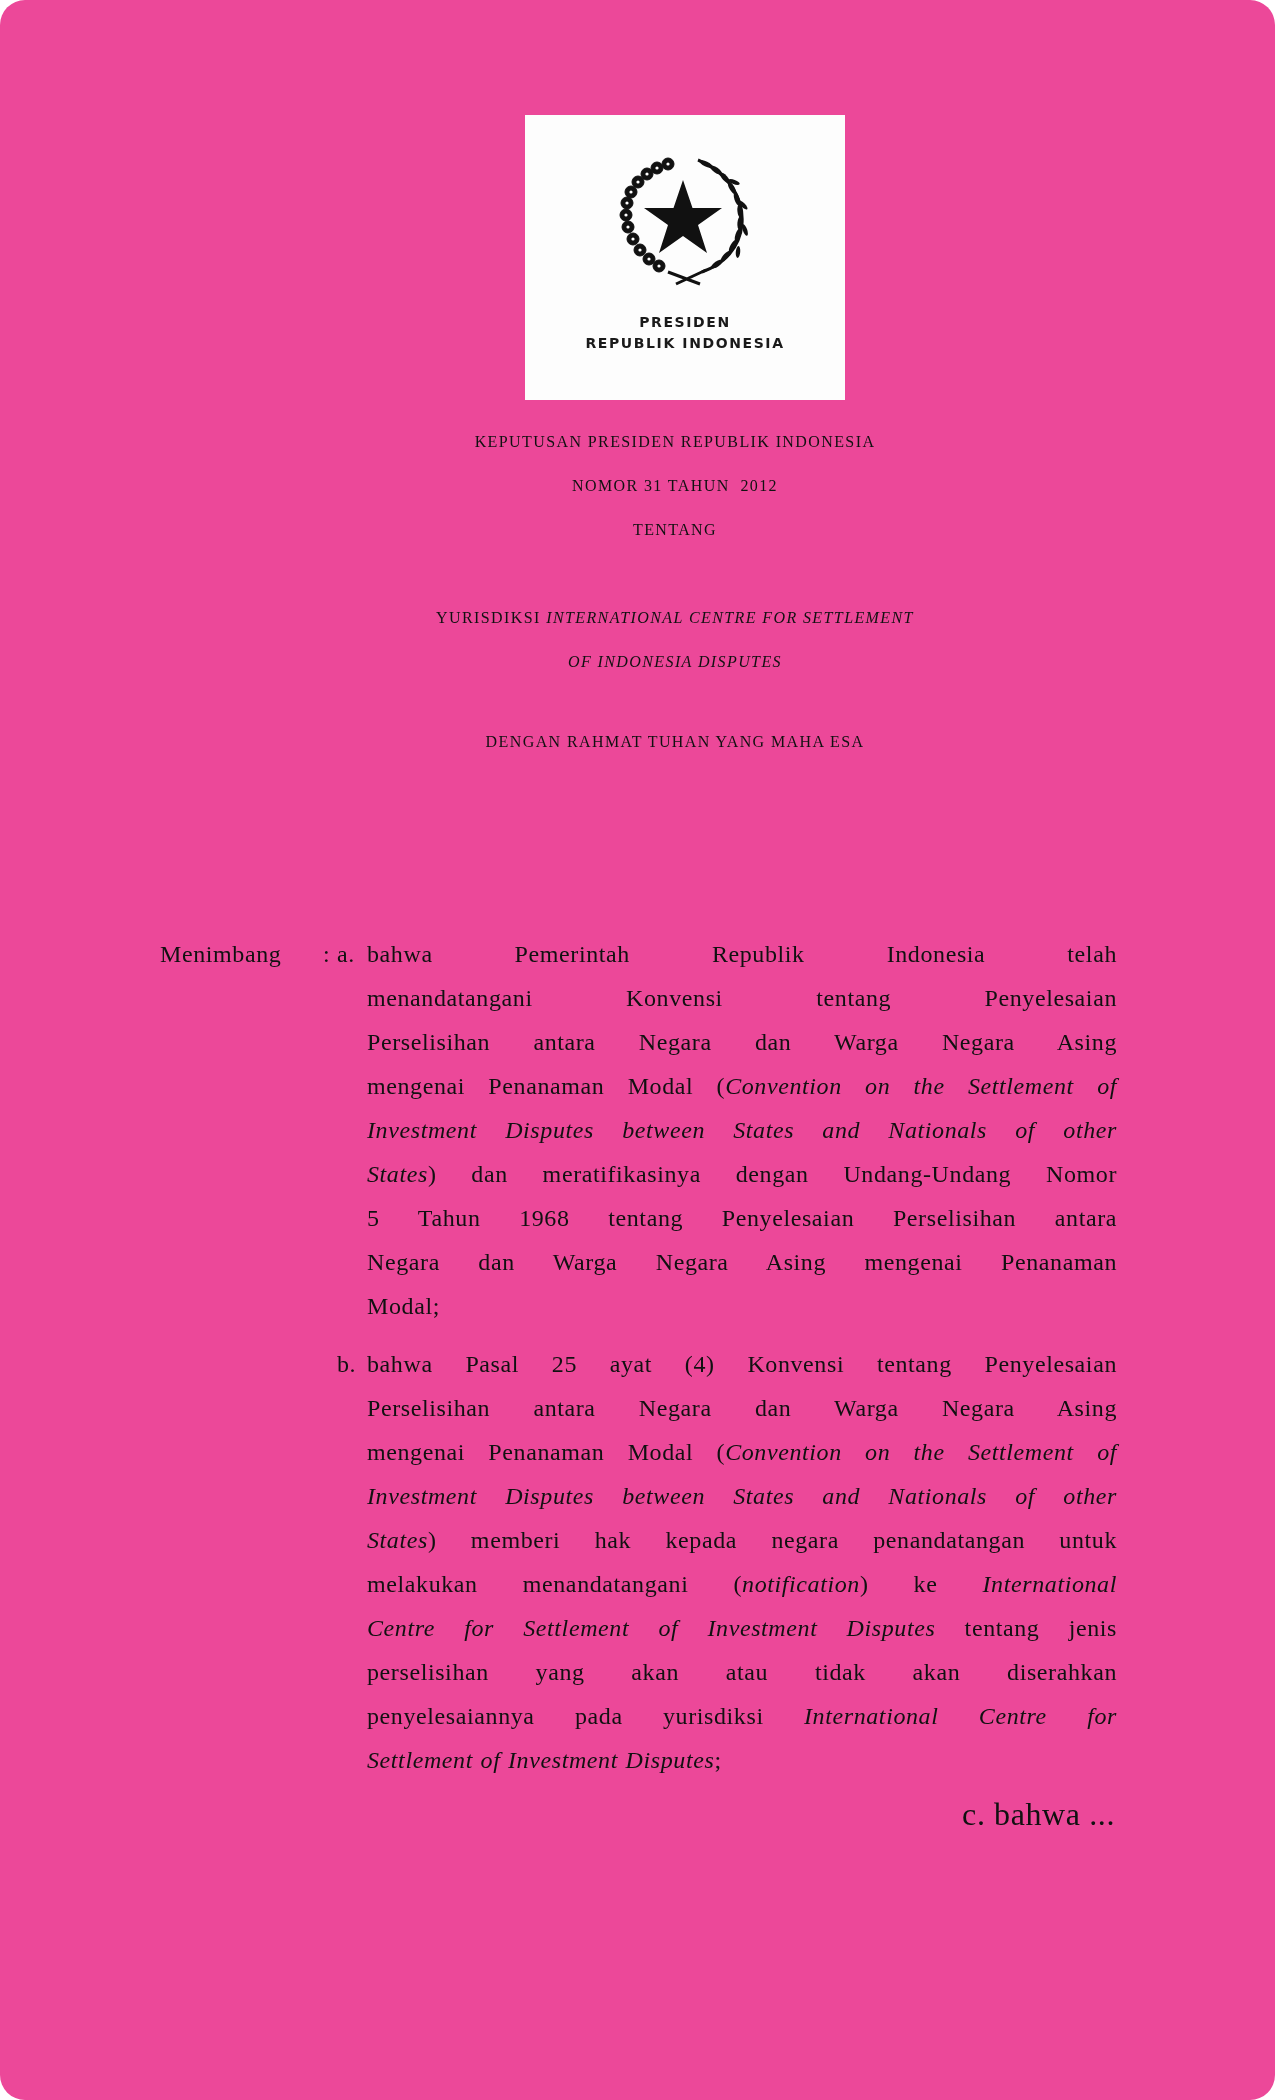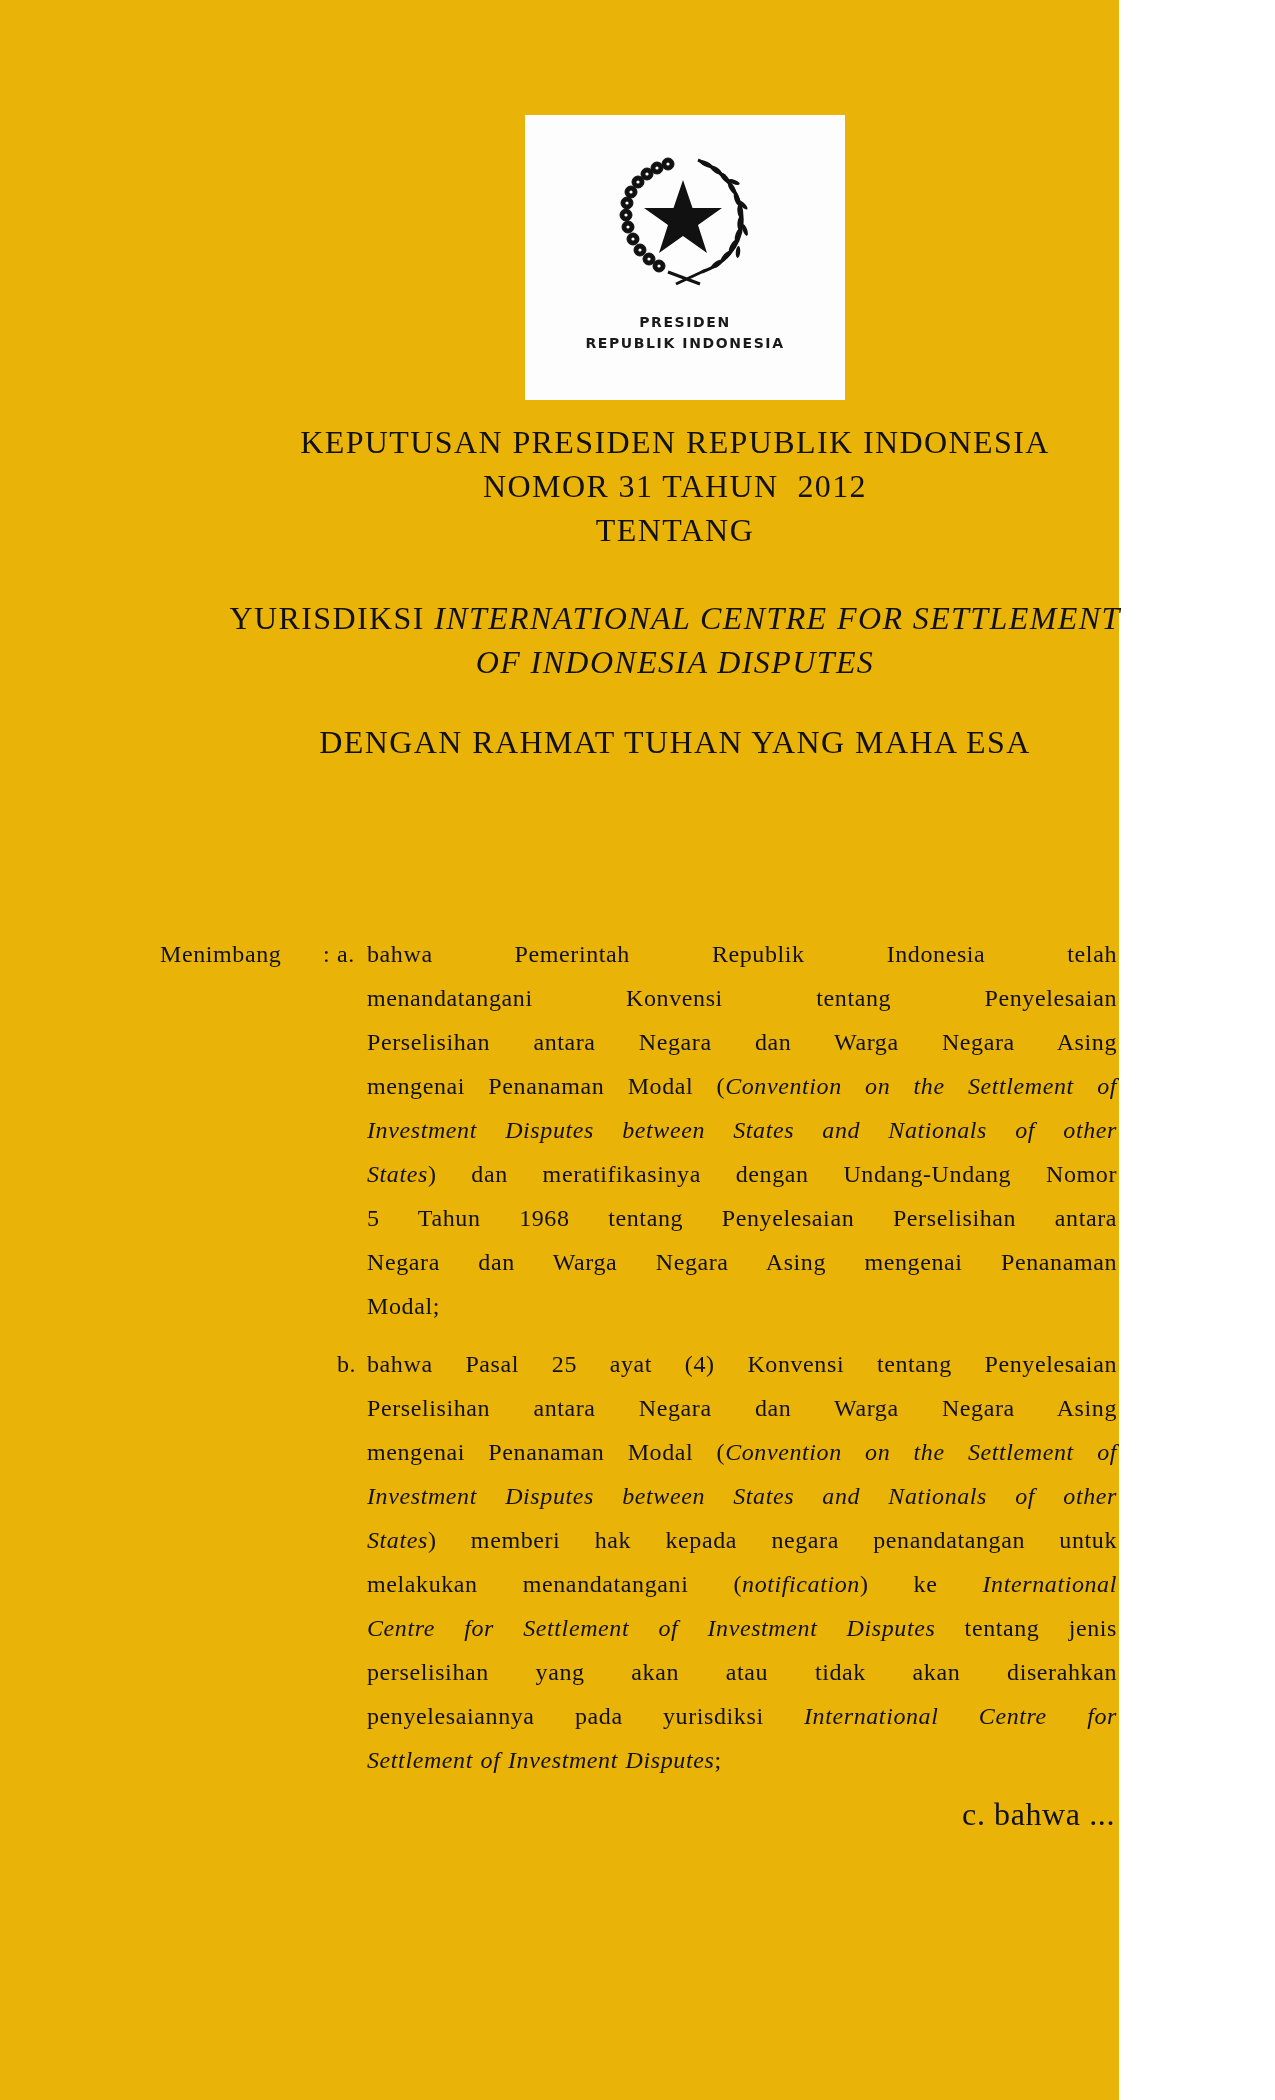--- a/index.html
+++ b/index.html
@@ -1,32 +1,32 @@
 <!DOCTYPE html>
 <html><head>
 <meta charset="utf-8">
 <style>
   html, body { margin:0; padding:0; background:#ffffff; }
   body { width:1275px; height:2100px; position:relative; overflow:hidden;
          font-family:"Liberation Serif", "DejaVu Serif", serif; color:#111111; }
-  .page { position:absolute; left:0; top:0; width:1119px; height:2100px; background:#eab308; }
+  .page { position:absolute; left:0; top:0; width:1275px; height:2100px; background:#ec4899;border-radius:25px; }
 
   
   .letterhead { position:absolute; left:525px; top:115px; width:320px; height:285px;
                 background:#fdfdfd; }
   .emblem { position:absolute; left:610px; top:150px; width:145px; height:140px; }
   .lh-text { position:absolute; left:545px; width:280px; text-align:center;
              font-family:"DejaVu Sans", "Liberation Sans", sans-serif; font-weight:bold;
              font-size:14px; letter-spacing:1.6px; color:#1a1a1a; line-height:20px; }
   .lh-line1 { top:312px; }
   .lh-line2 { top:333px; }
 
   
   .title-line { position:absolute; left:160px; width:1030px; text-align:center;
-                font-size:32px; line-height:44px; letter-spacing:1.4px; white-space:nowrap; }
+                font-size:16px; line-height:44px; letter-spacing:1.4px; white-space:nowrap; }
   .it { font-style:italic; }
 
   
   .label-col { position:absolute; font-size:24px; line-height:44px; letter-spacing:0.6px; }
   .clause { position:absolute; left:367px; width:750px; font-size:24px; line-height:44px;
             text-align:justify; text-align-last:left; letter-spacing:0.6px; word-spacing:1px; }
   .jl { display:block; text-align:justify; text-align-last:justify; white-space:nowrap; height:44px; }
   .jl.last { text-align-last:left; }
   .footer-next { position:absolute; left:900px; width:215px; text-align:right;
                  font-size:32px; line-height:44px; letter-spacing:0.6px; }

